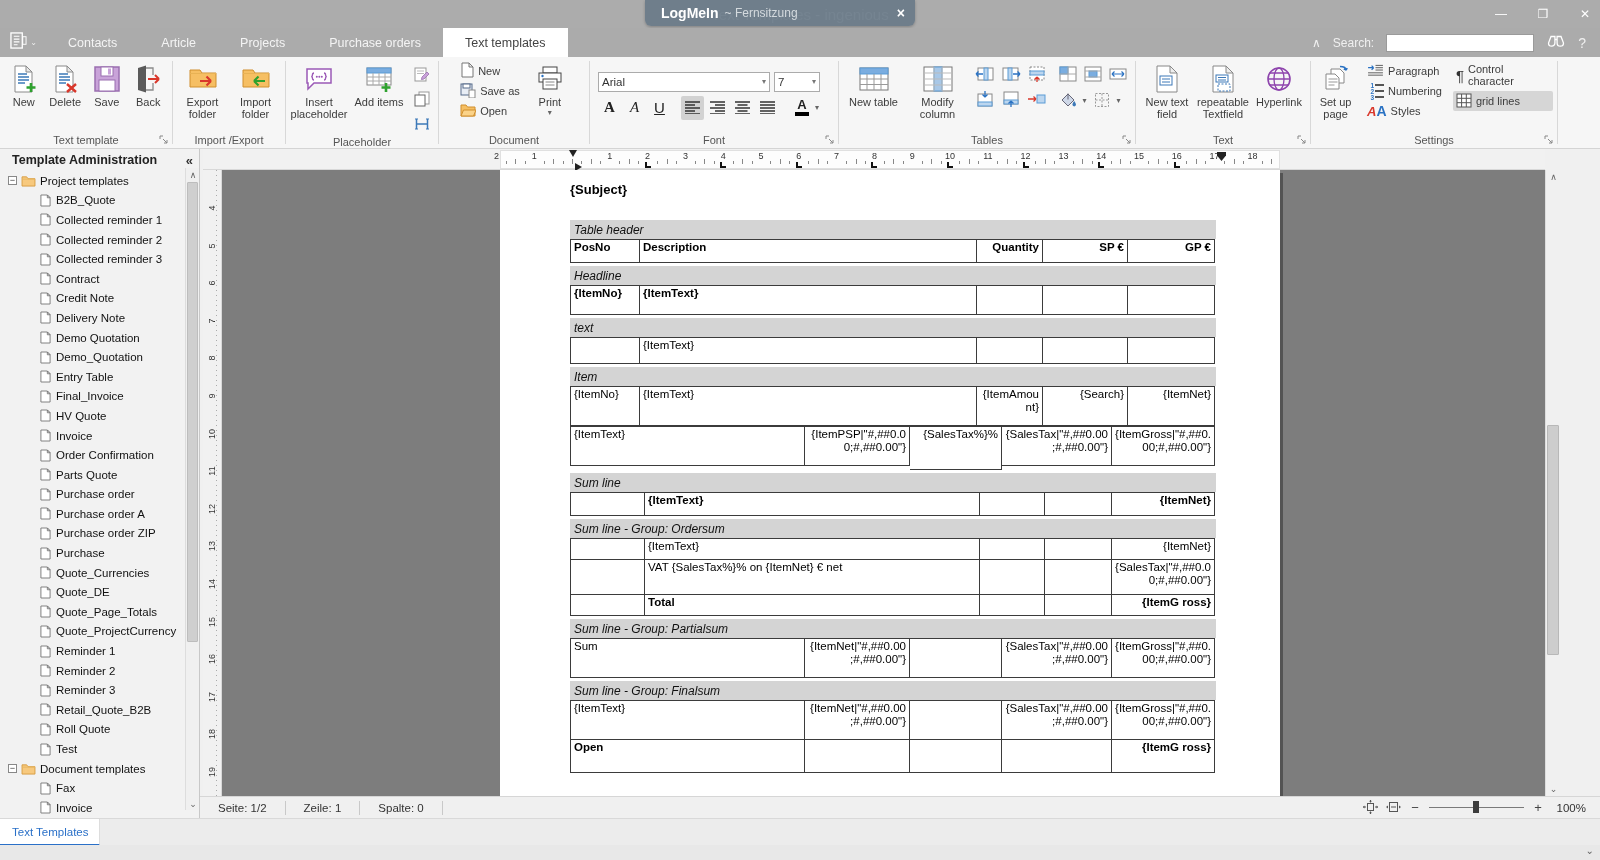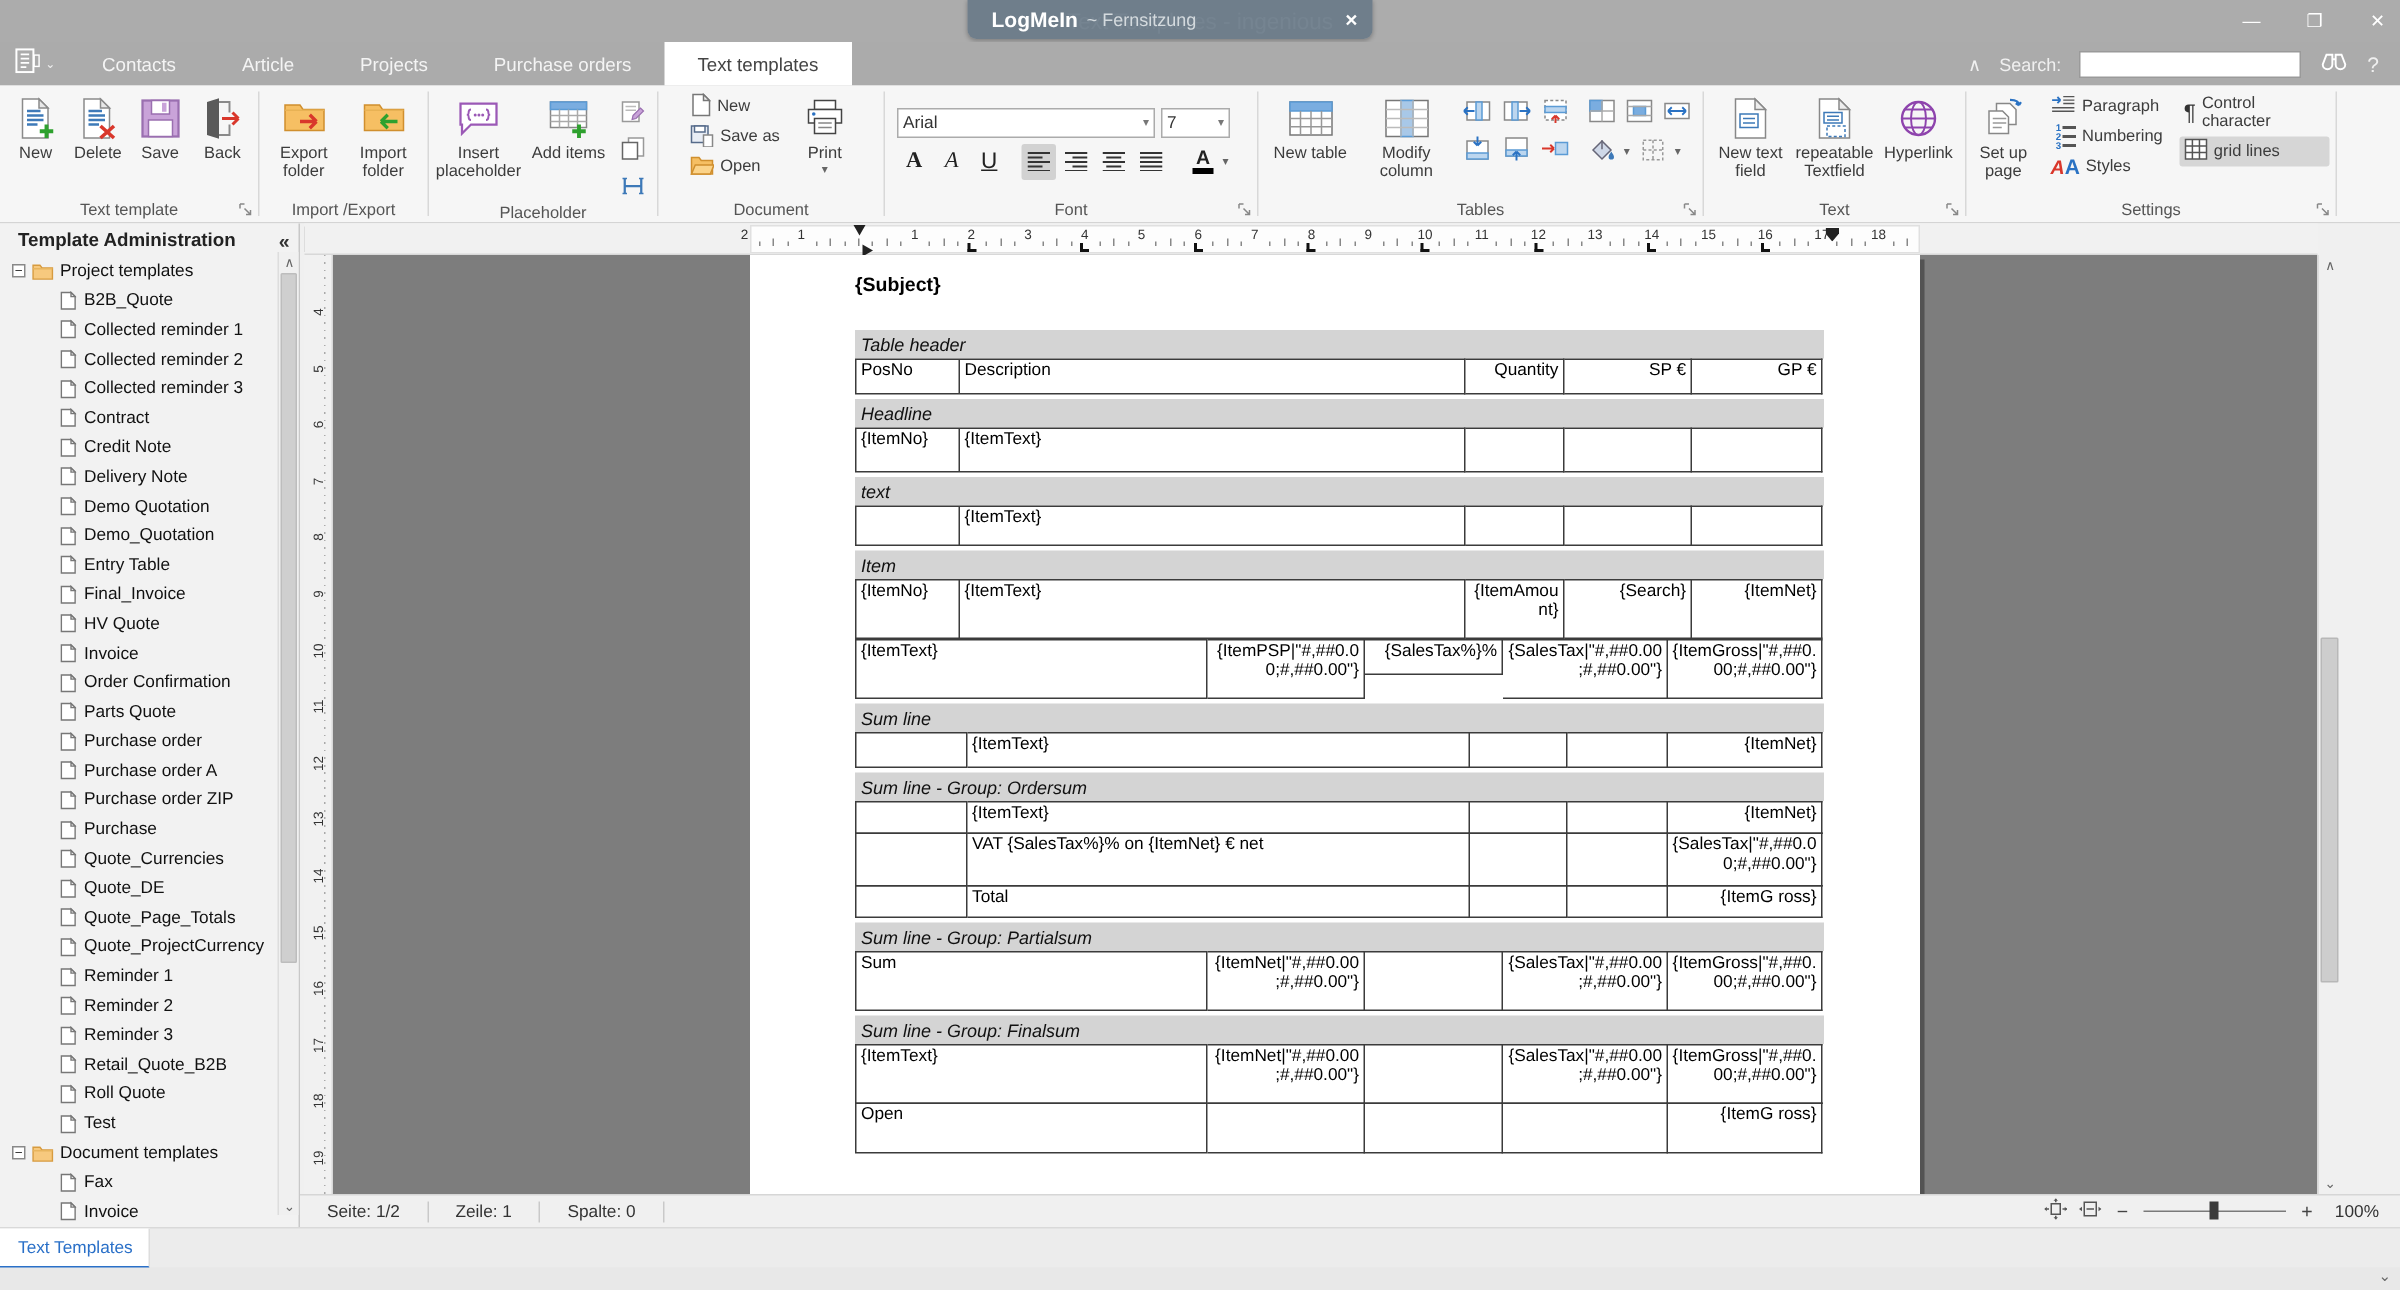--- a/index.html
+++ b/index.html
@@ -91,21 +91,21 @@
   .vnum{position:absolute;left:1px;width:16px;text-align:center;font-size:9px;color:#333;transform:rotate(-90deg)}
   .canvas{position:absolute;left:22px;top:21px;width:1323px;bottom:0;background:#7d7d7d;overflow:hidden}
   .page{position:absolute;left:278px;top:0;width:780px;height:626px;background:#fff;box-shadow:3px 3px 0 rgba(50,50,50,.55)}
   .subject{position:absolute;left:70px;top:12px;font-size:13px;font-weight:bold;color:#000}
   .doctable{position:absolute;left:70px;top:50px;width:646px}
   .band{background:#d4d4d4;font-style:italic;font-size:12px;color:#111;display:flex;align-items:center;padding-left:4px}
   .dtrow{display:flex}
   .cell{border:1px solid #3b3b3b;border-left:none;padding:1px 3px;font-size:11.5px;line-height:13px;color:#000;overflow:hidden;overflow-wrap:anywhere}
   .cell:first-child{border-left:1px solid #3b3b3b}
   .cell.r{text-align:right}
-  .cell.b{font-weight:normal}
+  .cell.b{font-weight:bold}
   .vscroll{position:absolute;right:40px;top:21px;width:15px;bottom:0;background:#f0f0f0;border-left:1px solid #ddd}
   .vscroll .sarr{position:absolute;left:0;width:15px;height:14px;display:flex;align-items:center;justify-content:center;color:#666;font-size:9px}
   .vscroll .thumb{position:absolute;left:1px;width:12px;background:#cdcdcd;border:1px solid #b8b8b8;border-radius:1px}
 
   
   .statusbar{position:absolute;left:200px;top:647px;width:1400px;height:22px;background:#f0f0f0;border-top:1px solid #d6d6d6;display:flex;align-items:center;font-size:11.5px;color:#333}
   .st-field{padding:0 18px}
   .st-sep{width:1px;height:14px;background:#c9c9c9}
   .st-right{margin-left:auto;display:flex;align-items:center;gap:8px;padding-right:14px}
   .zoomtrack{width:95px;height:1px;background:#7a7a7a;position:relative}
@@ -1119,21 +1119,21 @@
             <div class="dtrow">
               <div class="cell" style="width: 70px; height: 40px;">{ItemNo}</div>
               <div class="cell" style="width: 337px; height: 40px;">{ItemText}</div>
               <div class="cell r" style="width: 66px; height: 40px;">{ItemAmount}</div>
               <div class="cell r" style="width: 85px; height: 40px;">{Search}</div>
               <div class="cell r" style="width: 87px; height: 40px;">{ItemNet}</div>
             </div>
             <div class="dtrow">
               <div class="cell" style="width: 235px; height: 40px;">{ItemText}</div>
               <div class="cell r" style="width: 105px; height: 40px;">{ItemPSP|"#,##0.00;#,##0.00"}</div>
-              <div class="cell r" style="width: 92px; height: 24px;">{SalesTax%}%</div>
+              <div class="cell r" style="width: 92px; height: 44px;">{SalesTax%}%</div>
               <div class="cell r" style="width: 110px; height: 40px;">{SalesTax|"#,##0.00;#,##0.00"}</div>
               <div class="cell r" style="width: 103px; height: 40px;">{ItemGross|"#,##0.00;#,##0.00"}</div>
             </div>
             <div class="band" style="height: 19px; margin-top: 3px;">Sum line</div>
             <div class="dtrow">
               <div class="cell b" style="width: 75px; height: 24px;"></div>
               <div class="cell b" style="width: 335px; height: 24px;">{ItemText}</div>
               <div class="cell b r" style="width: 65px; height: 24px;"></div>
               <div class="cell b r" style="width: 67px; height: 24px;"></div>
               <div class="cell b r" style="width: 103px; height: 24px;">{ItemNet}</div>

